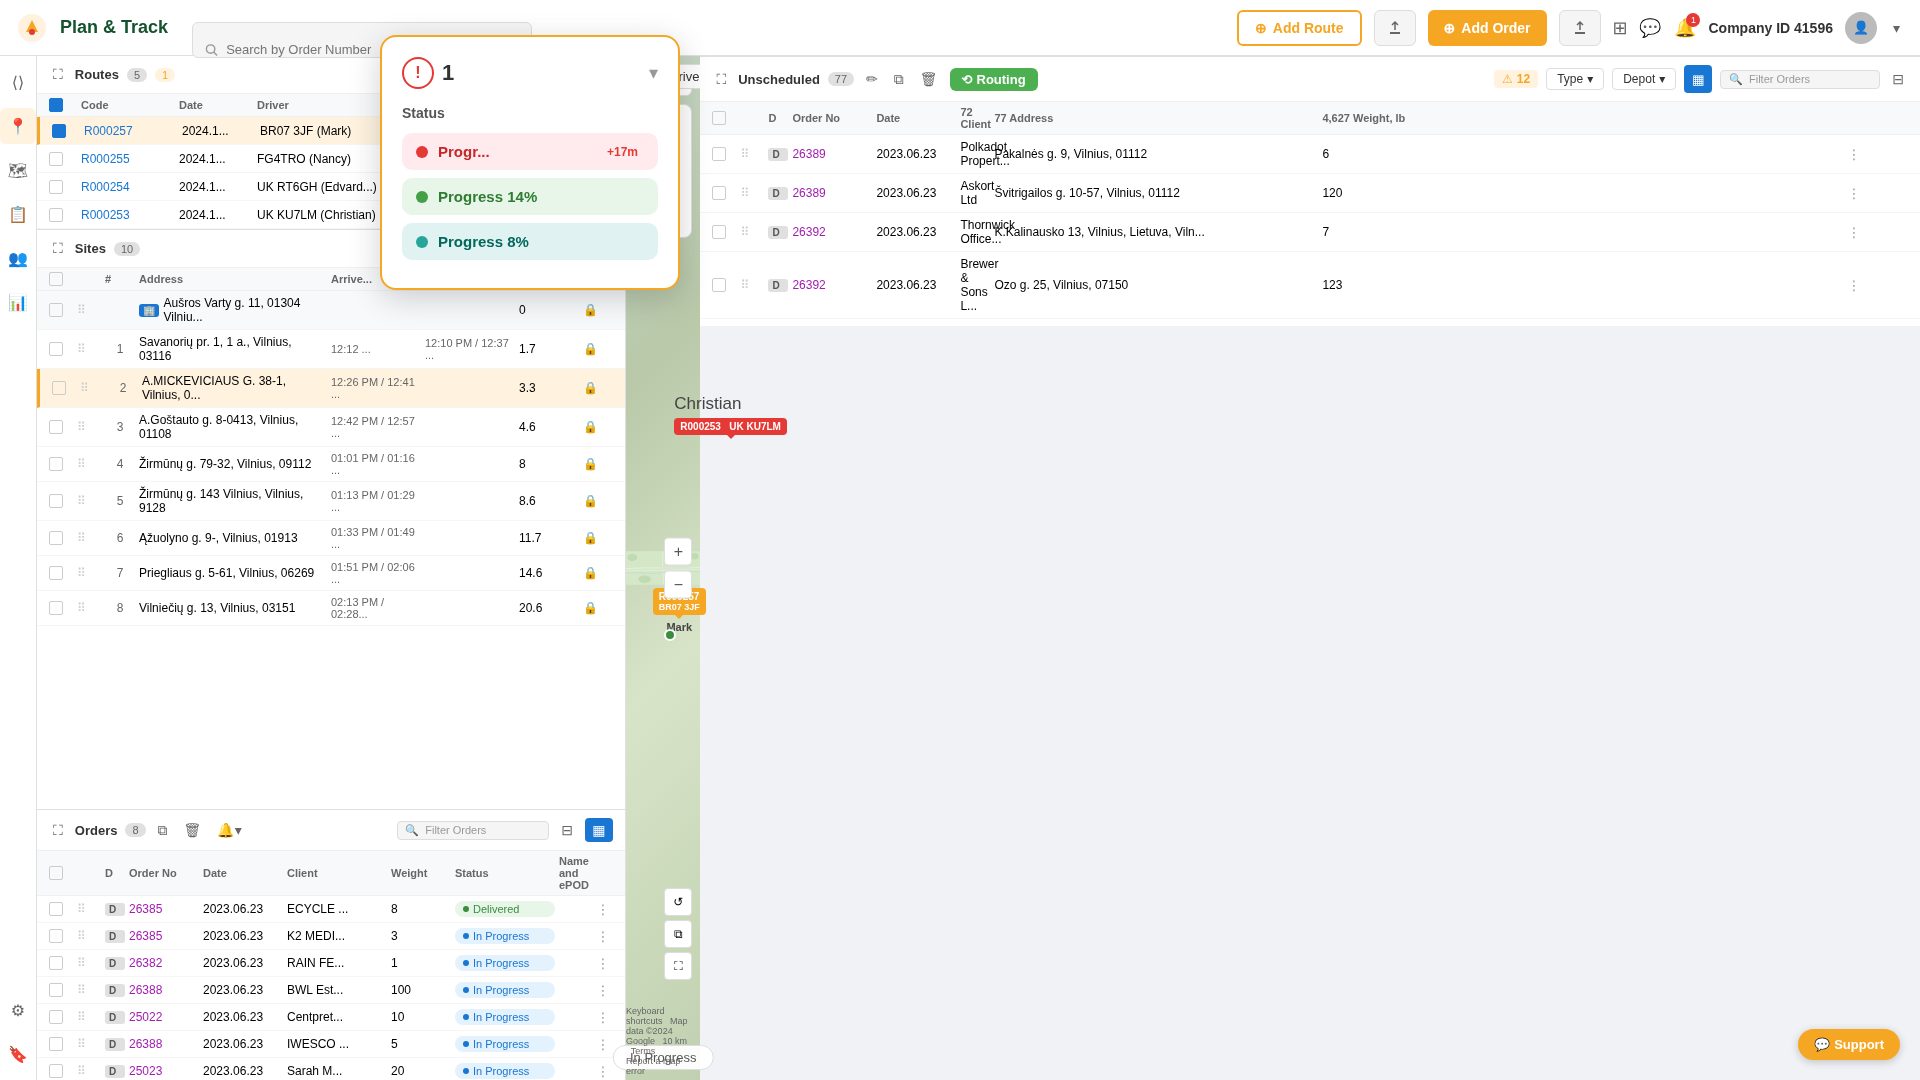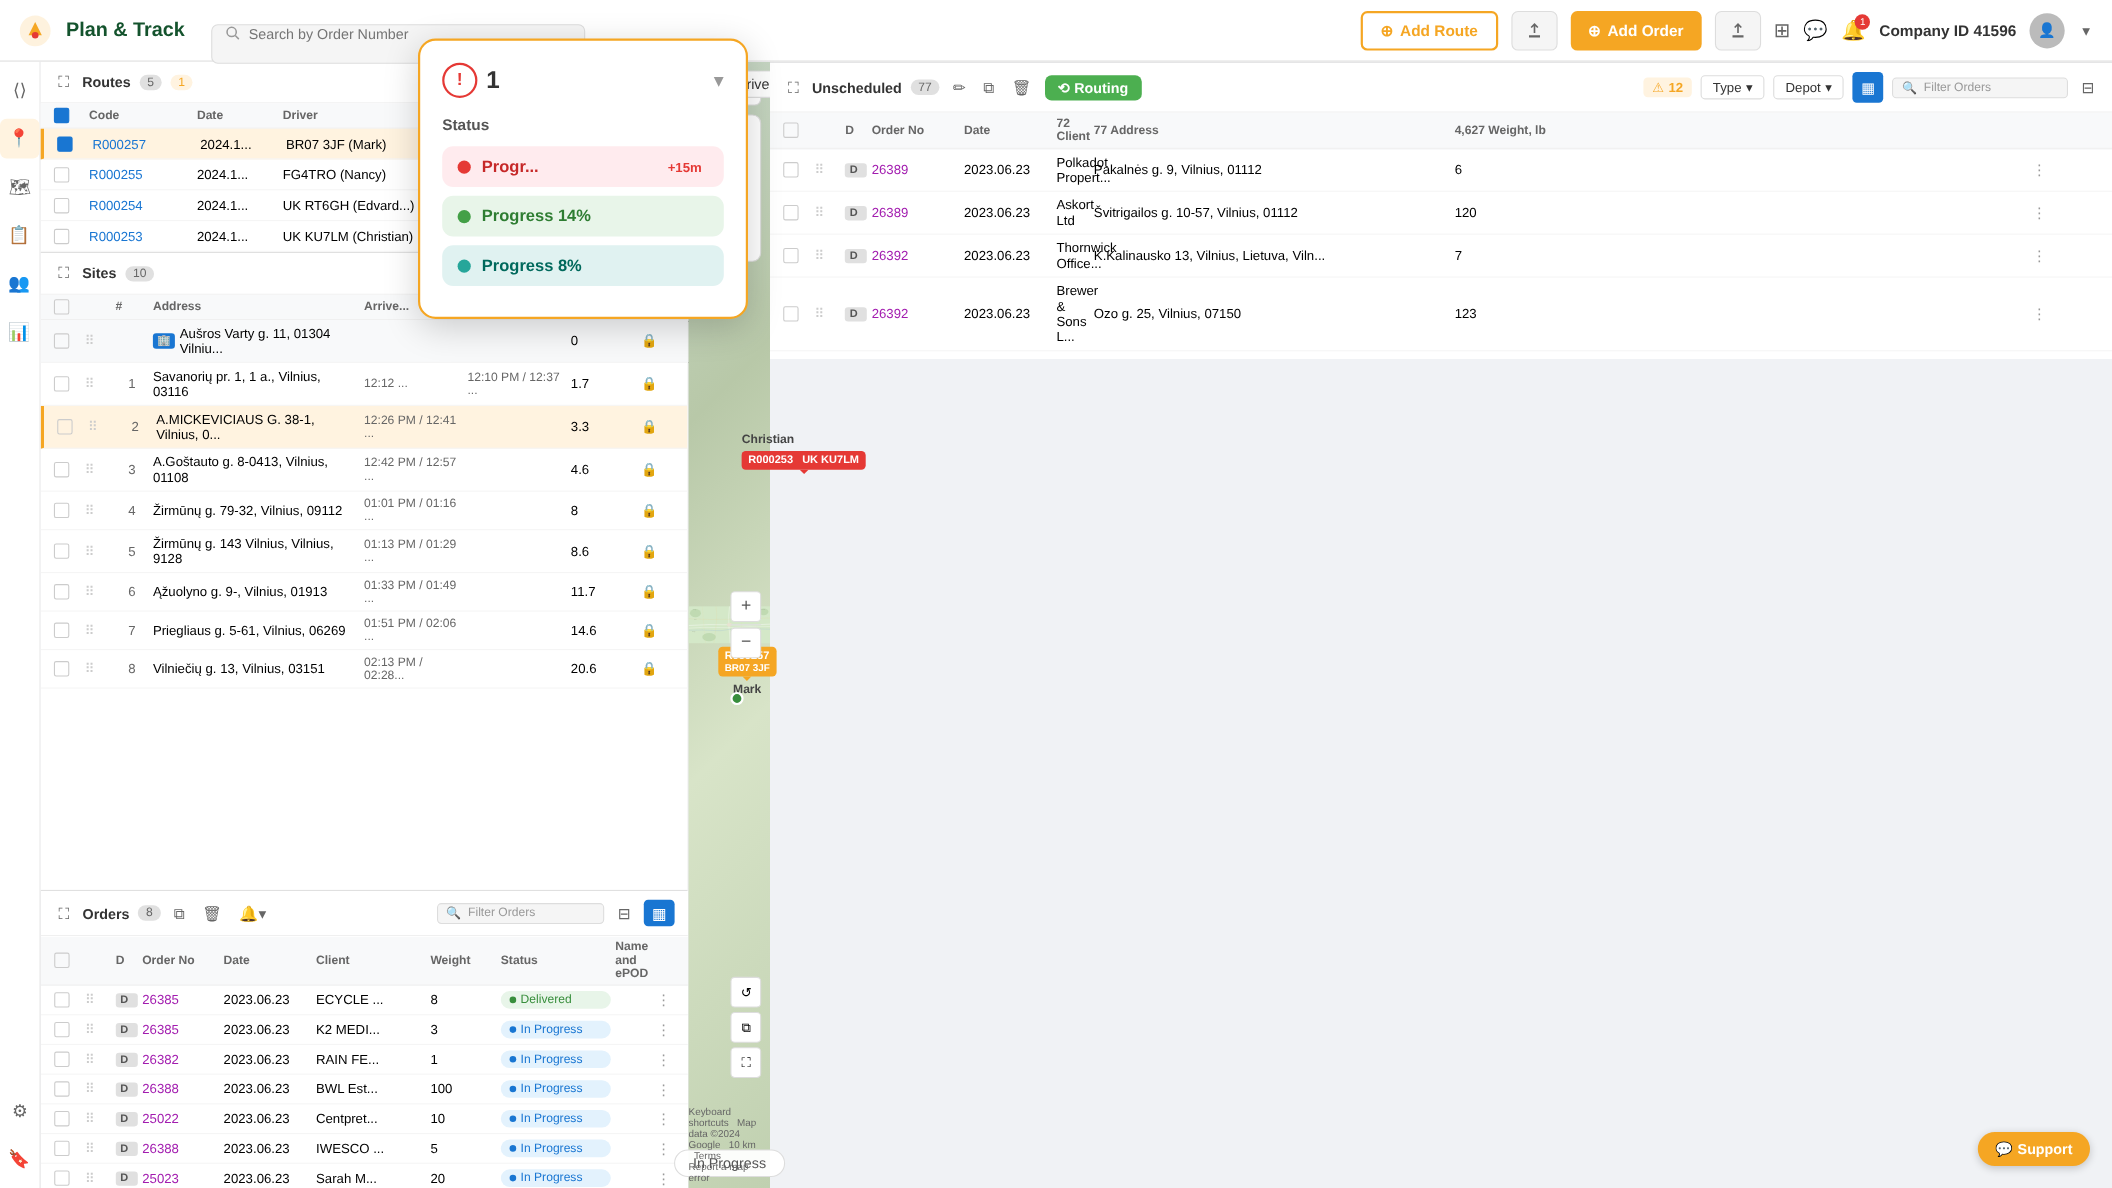--- a/index.html
+++ b/index.html
@@ -7,21 +7,21 @@
 
     
     .top-nav {
       display: flex; align-items: center; height: 56px;
       background: #fff; border-bottom: 1px solid #e0e0e0;
       padding: 0 16px; gap: 12px; position: relative; z-index: 100;
     }
     .nav-logo { width: 32px; height: 32px; }
     .nav-title { font-size: 18px; font-weight: 600; color: #14532d; margin-right: 12px; }
     .nav-search {
-      display: flex; align-items: flex-start; background: #f5f5f5;
+      display: flex; align-items: flex-end; background: #f5f5f5;
       border: 1px solid #ddd; border-radius: 6px;
       padding: 0 12px; height: 36px; width: 340px; gap: 8px; color: #999; margin-top: 25px;
     }
     .nav-search input { border: none; background: transparent; outline: none; color: #999; font-size: 13px; width: 100%; }
     .nav-spacer { flex: 1; }
     .btn-add-route {
       display: flex; align-items: center; gap: 6px;
       border: 2px solid #f5a623; border-radius: 6px;
       background: #fff; color: #f5a623; padding: 0 16px; height: 36px;
       font-size: 14px; font-weight: 600; cursor: pointer;
@@ -735,21 +735,21 @@
         <div style="position:absolute;left:36%;top:52%;">
           <div style="background:#f5a623;color:#fff;border-radius:4px;padding:3px 6px;font-size:10px;font-weight:600;white-space:nowrap;position:relative;">
             R000257
             <div style="font-size:9px;font-weight:700">BR07 3JF</div>
             <div style="position:absolute;bottom:-4px;left:50%;transform:translateX(-50%);width:0;height:0;border-left:4px solid transparent;border-right:4px solid transparent;border-top:4px solid #f5a623;"></div>
           </div>
           <div style="margin-top:6px;font-size:11px;font-weight:600;color:#444;text-align:center">Mark</div>
         </div>
 
         <div style="position:absolute;left:65%;top:33%;">
-          <div style="font-size:11px;font-weight:700;color:#444;margin-bottom:4px">Christian</div>
+          <div style="font-size:17px;font-weight:400;color:#444;margin-bottom:4px">Christian</div>
           <div style="background:#e53935;color:#fff;border-radius:4px;padding:3px 6px;font-size:10px;font-weight:600;white-space:nowrap;position:relative;">
             R000253 &nbsp; UK KU7LM
             <div style="position:absolute;bottom:-4px;left:50%;transform:translateX(-50%);width:0;height:0;border-left:4px solid transparent;border-right:4px solid transparent;border-top:4px solid #e53935;"></div>
           </div>
         </div>
 
         <div style="position:absolute;left:51%;top:56%;width:12px;height:12px;border-radius:50%;background:#388e3c;border:2px solid #fff;"></div>
 
         <div class="zoom-controls">
           <button class="zoom-btn">+</button>
@@ -887,21 +887,21 @@
       <span class="popup-count">1</span>
     </div>
     <button style="background:none;border:none;cursor:pointer;font-size:18px;color:#999;">▾</button>
   </div>
   <div class="popup-label">Status</div>
 
   <div class="status-item status-red">
     <div class="status-dot-red"></div>
     <span>Progr...</span>
     <span style="flex:1"></span>
-    <span class="popup-tag-positive">+15m</span>
+    <span class="popup-tag-positive">+17m</span>
   </div>
 
   <div class="status-item status-green1">
     <div class="status-dot-g1"></div>
     <span>Progress 14%</span>
   </div>
 
   <div class="status-item status-green2">
     <div class="status-dot-g2"></div>
     <span>Progress 8%</span>

